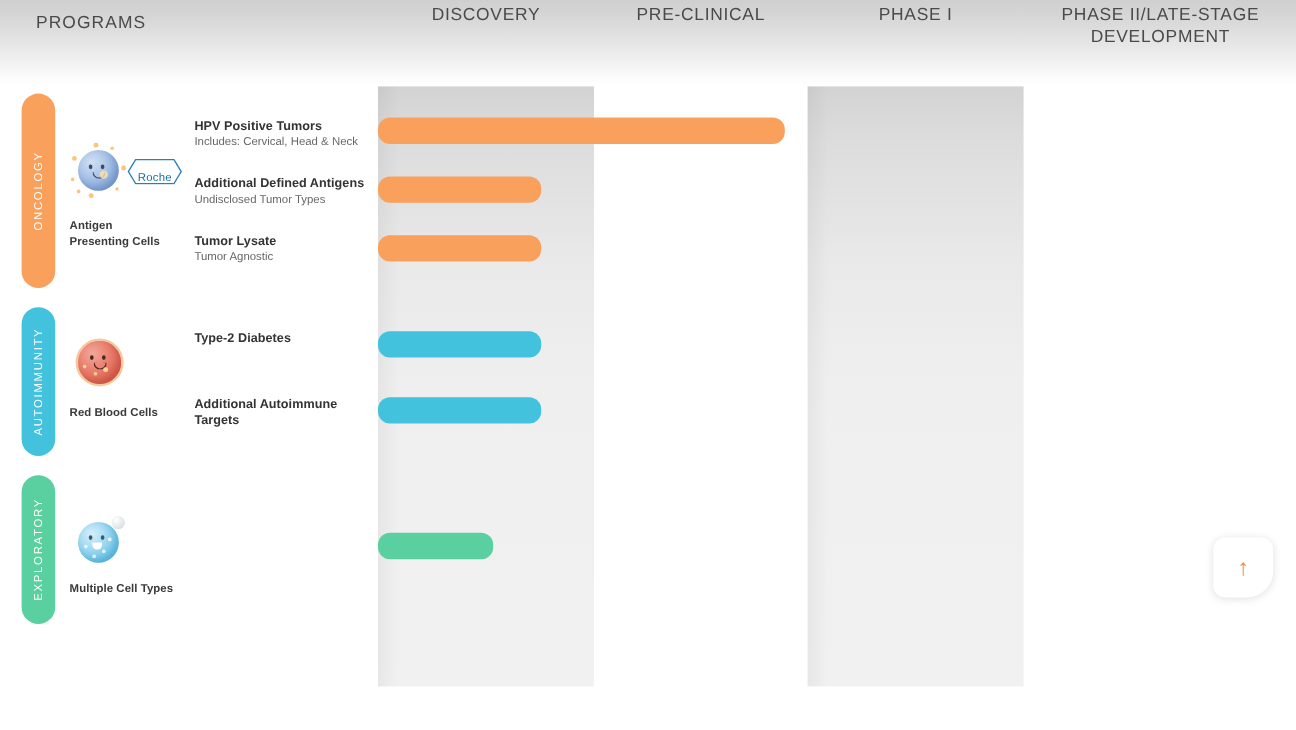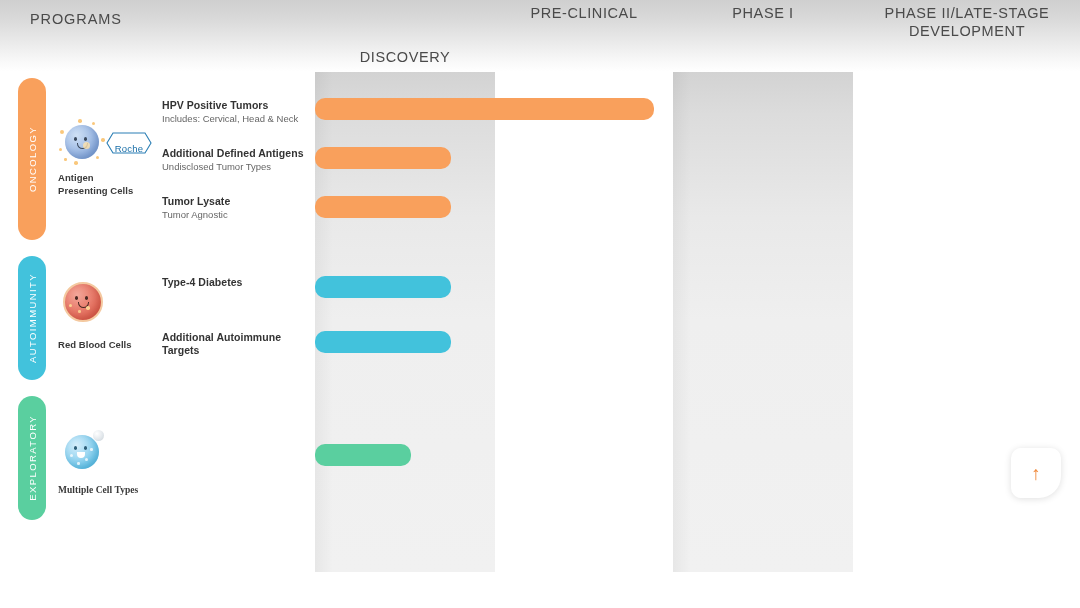--- a/index.html
+++ b/index.html
@@ -161,21 +161,21 @@
     background: rgba(255,255,255,0.75);
   }
   .bud {
     position: absolute;
     width: 11px; height: 11px;
     border-radius: 50%;
     background: radial-gradient(circle at 35% 32%, #ffffff 0%, #e3e8ec 55%, #c7cfd6 100%);
     right: 2px; top: 2px;
   }
   .cell-caption {
-    margin-top: 5px;
+    margin-top: 16px;
     text-align: left;
     font-size: 9.5px;
     color: #3a3a3a;
     line-height: 13px;
     font-weight: 600;
     letter-spacing: 0.05px;
   }
   .roche-badge {
     position: absolute;
     left: 48px;
@@ -252,21 +252,21 @@
   <div class="band band-plain" style="left:495px; width:178px;"></div>
   <div class="band band-shaded" style="left:673px; width:180px;">
     <div class="band-inner-left"></div>
   </div>
   <div class="band band-plain" style="left:853px; width:227px;"></div>
 
   <div class="header-gradient"></div>
 
   <div class="programs-header">PROGRAMS</div>
 
-  <div class="col-header" style="left:315px; width:180px;margin-top:44px;">DISCOVERY</div>
+  <div class="col-header" style="left:315px; width:180px;">DISCOVERY</div>
   <div class="col-header" style="left:673px; width:180px;">PHASE I</div>
   <div class="col-header" style="left:495px; width:178px;">PRE-CLINICAL</div>
   <div class="col-header" style="left:860px; width:214px;">PHASE II/LATE-STAGE DEVELOPMENT</div>
 
   <div class="cat-tab" style="top:78px; height:162px; background:#F9A05C;">
     <span class="cat-tab-label">ONCOLOGY</span>
   </div>
   <div class="cat-tab" style="top:256px; height:124px; background:#42C2DC;">
     <span class="cat-tab-label">AUTOIMMUNITY</span>
   </div>
@@ -309,21 +309,21 @@
         <span class="eye rbc-eye" style="left:20px; top:12px;"></span>
         <span class="mouth" style="left:13px; top:18px; border-color:#4a2a24;"></span>
       </div>
       <span class="dot-light" style="left:11px; top:27px; width:3px;  height:3px; background:rgba(255,220,150,0.9);"></span>
       <span class="dot-light" style="left:28px; top:29px; width:3.5px;height:3.5px;background:rgba(255,220,150,0.9);"></span>
       <span class="dot-light" style="left:20px; top:33px; width:2.5px;height:2.5px;background:rgba(255,220,150,0.8);"></span>
     </div>
     <div class="cell-caption" style="width:90px; margin-top:13px;">Red Blood Cells</div>
   </div>
 
-  <div class="cell-group" style="left:58px; top:428px; width:100px;font-family:Liberation Serif, serif;">
+  <div class="cell-group" style="left:58px; top:428px; width:100px;">
     <div class="cell-art" style="margin:0;">
       <div class="cell-body cell-exp"></div>
       <span class="bud"></span>
       <div class="cell-face">
         <span class="eye" style="left:9px;  top:11px; background:#2f5f78;"></span>
         <span class="eye" style="left:19px; top:11px; background:#2f5f78;"></span>
         <span class="mouth-open" style="left:12px; top:17px;"></span>
       </div>
       <span class="dot-light" style="left:12px; top:26px; width:3px;  height:3px;"></span>
       <span class="dot-light" style="left:27px; top:30px; width:3px;  height:3px;"></span>
@@ -342,21 +342,21 @@
     <div class="prog-title">Additional Defined Antigens</div>
     <div class="prog-sub">Undisclosed Tumor Types</div>
   </div>
 
   <div class="prog-label" style="top:195px;">
     <div class="prog-title">Tumor Lysate</div>
     <div class="prog-sub">Tumor Agnostic</div>
   </div>
 
   <div class="prog-label" style="top:276px;">
-    <div class="prog-title">Type-4 Diabetes</div>
+    <div class="prog-title">Type-2 Diabetes</div>
   </div>
 
   <div class="prog-label" style="top:331px; width:142px;">
     <div class="prog-title">Additional Autoimmune Targets</div>
   </div>
 
 
   <div class="bar" style="top:98px; width:339px; height:22px; background:#F9A05C;"></div>
   <div class="bar" style="top:147px; width:136px; height:22px; background:#F9A05C;"></div>
   <div class="bar" style="top:196px; width:136px; height:22px; background:#F9A05C;"></div>

